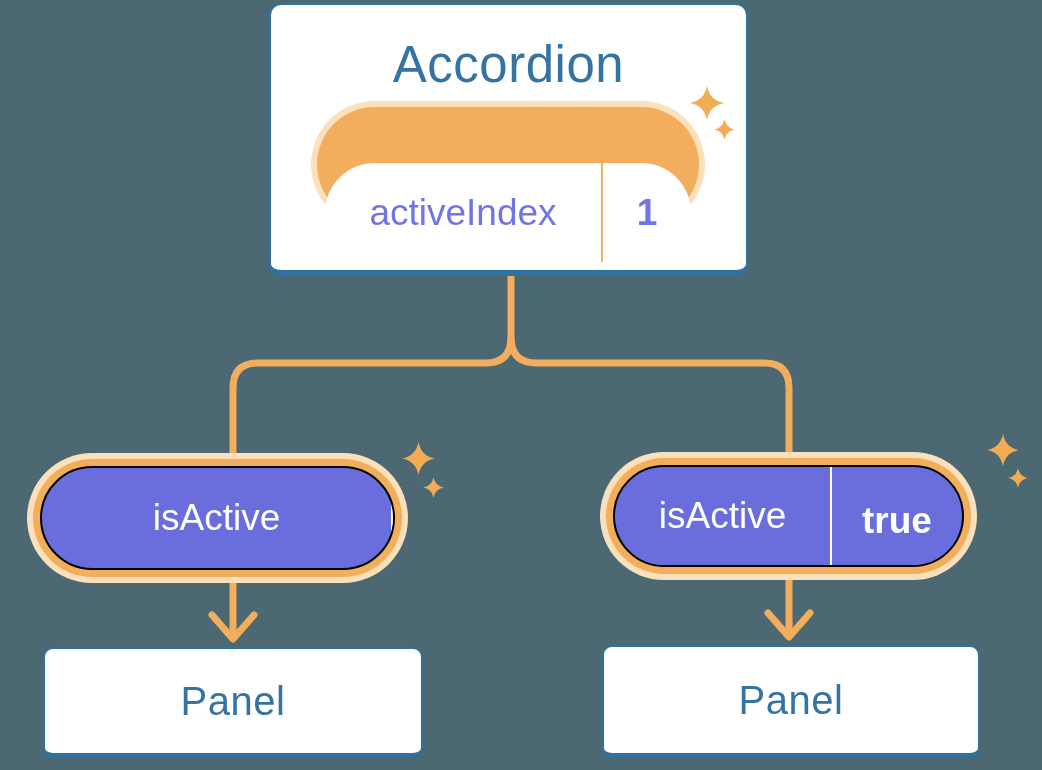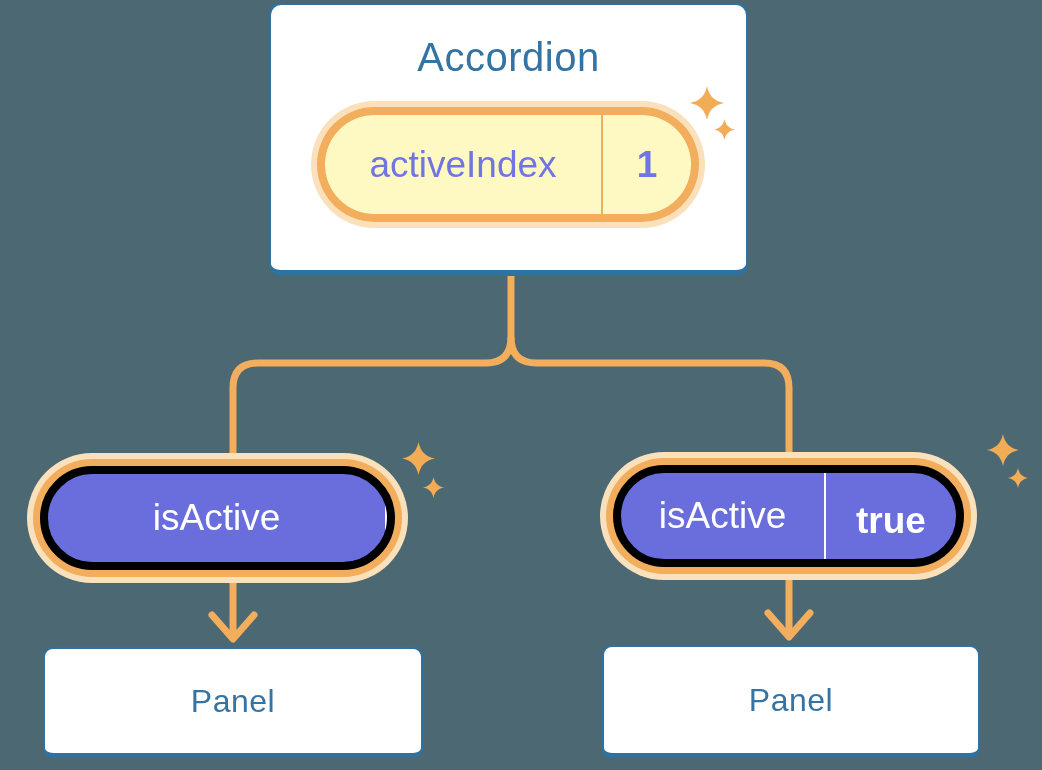--- a/index.html
+++ b/index.html
@@ -6,35 +6,35 @@
   *{box-sizing:border-box;font-family:"Liberation Sans",sans-serif;}
   .canvas{position:relative;width:1042px;height:770px;background:#4C6973;}
   .lines{position:absolute;left:0;top:0;z-index:1;}
 
   .card{
     position:absolute;left:269px;top:3px;width:479px;height:273px;
     background:#fff;border:2px solid #2F719F;border-bottom-width:6px;
     border-radius:12px;z-index:2;
   }
   .card-title{
-    margin-top:30px;text-align:center;font-size:40px;font-weight:500;
+    margin-top:30px;text-align:center;font-size:51px;font-weight:500;
     letter-spacing:.5px;color:#3573A3;
   }
 
   .halo{
     position:absolute;background:#FAE1BC;border-radius:999px;padding:6px;z-index:2;
   }
   .ring{background:#F2AE5C;border-radius:999px;height:100%;}
   .ring.state{padding:8px;}
   .ring.prop{padding:7px;}
   .pill{
     display:flex;align-items:stretch;border-radius:999px;height:100%;overflow:hidden;
   }
-  .pill.state{background:#fef9c3;}
-  .pill.prop{background:#696EDC;border:8px solid #000000;}
+  .pill.state{background:#ffffff;margin-top:48px;}
+  .pill.prop{background:#696EDC;border:2px solid #000000;}
   .pill-label{
     flex:1;display:flex;align-items:center;justify-content:center;
     font-size:37px;
   }
   .pill-value{
     display:flex;align-items:center;justify-content:center;
     font-size:37px;font-weight:700;
   }
   .state .pill-label,.state .pill-value{color:#7175E4;}
   .prop .pill-label,.prop .pill-value{color:#ffffff;}
@@ -48,21 +48,21 @@
   .val-state{width:88px;}
   .val-left{width:144px;}
   .val-right{width:130px;margin-top:10px;}
 
   .panel{
     position:absolute;background:#fff;border:2px solid #2F719F;border-bottom-width:5px;
     border-radius:10px;z-index:2;display:flex;align-items:center;justify-content:center;
   }
   .panel-left {left:43px; top:647px;width:380px;height:111px;}
   .panel-right{left:602px;top:645px;width:378px;height:113px;}
-  .panel-title{font-size:32px;font-weight:500;letter-spacing:.5px;color:#3573A3;}
+  .panel-title{font-size:40px;font-weight:500;letter-spacing:.5px;color:#3573A3;}
 
   .sparkle{position:absolute;z-index:3;}
   .sparkle svg{display:block;width:100%;height:100%;}
 </style>
 </head>
 <body>
 
 <div class="canvas">
 
   <svg class="lines" width="1042" height="770" viewBox="0 0 1042 770">

